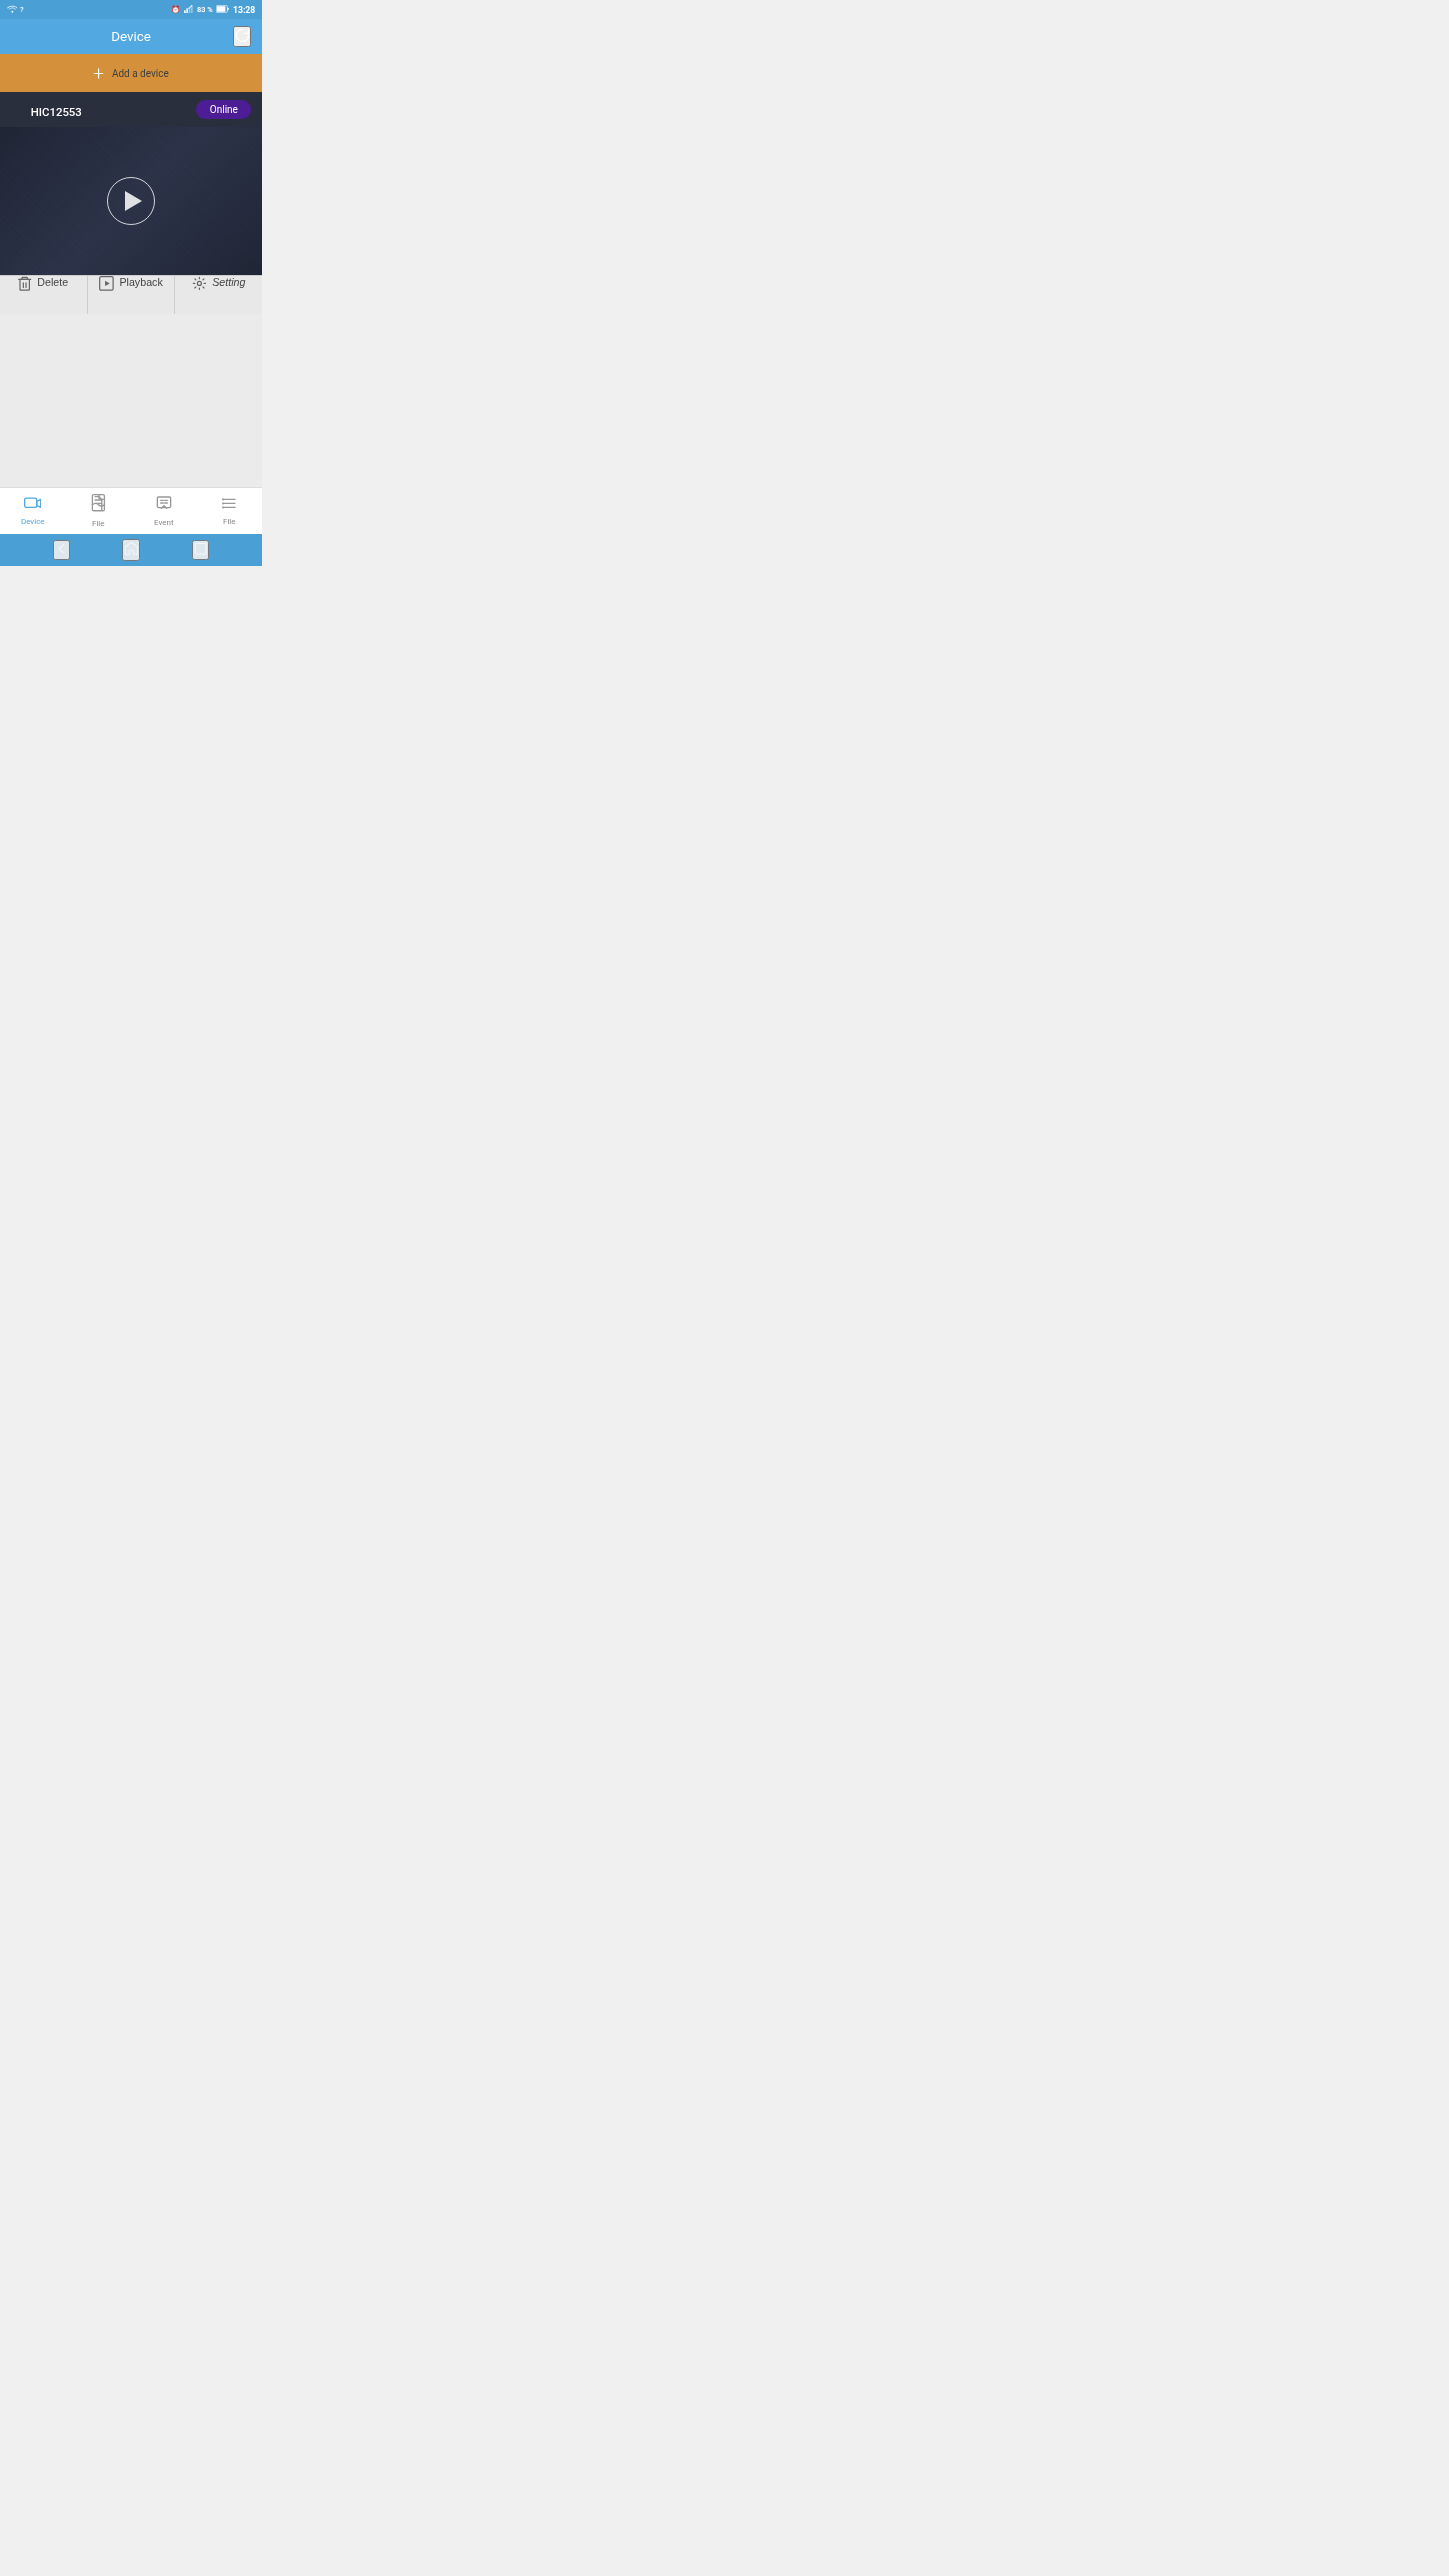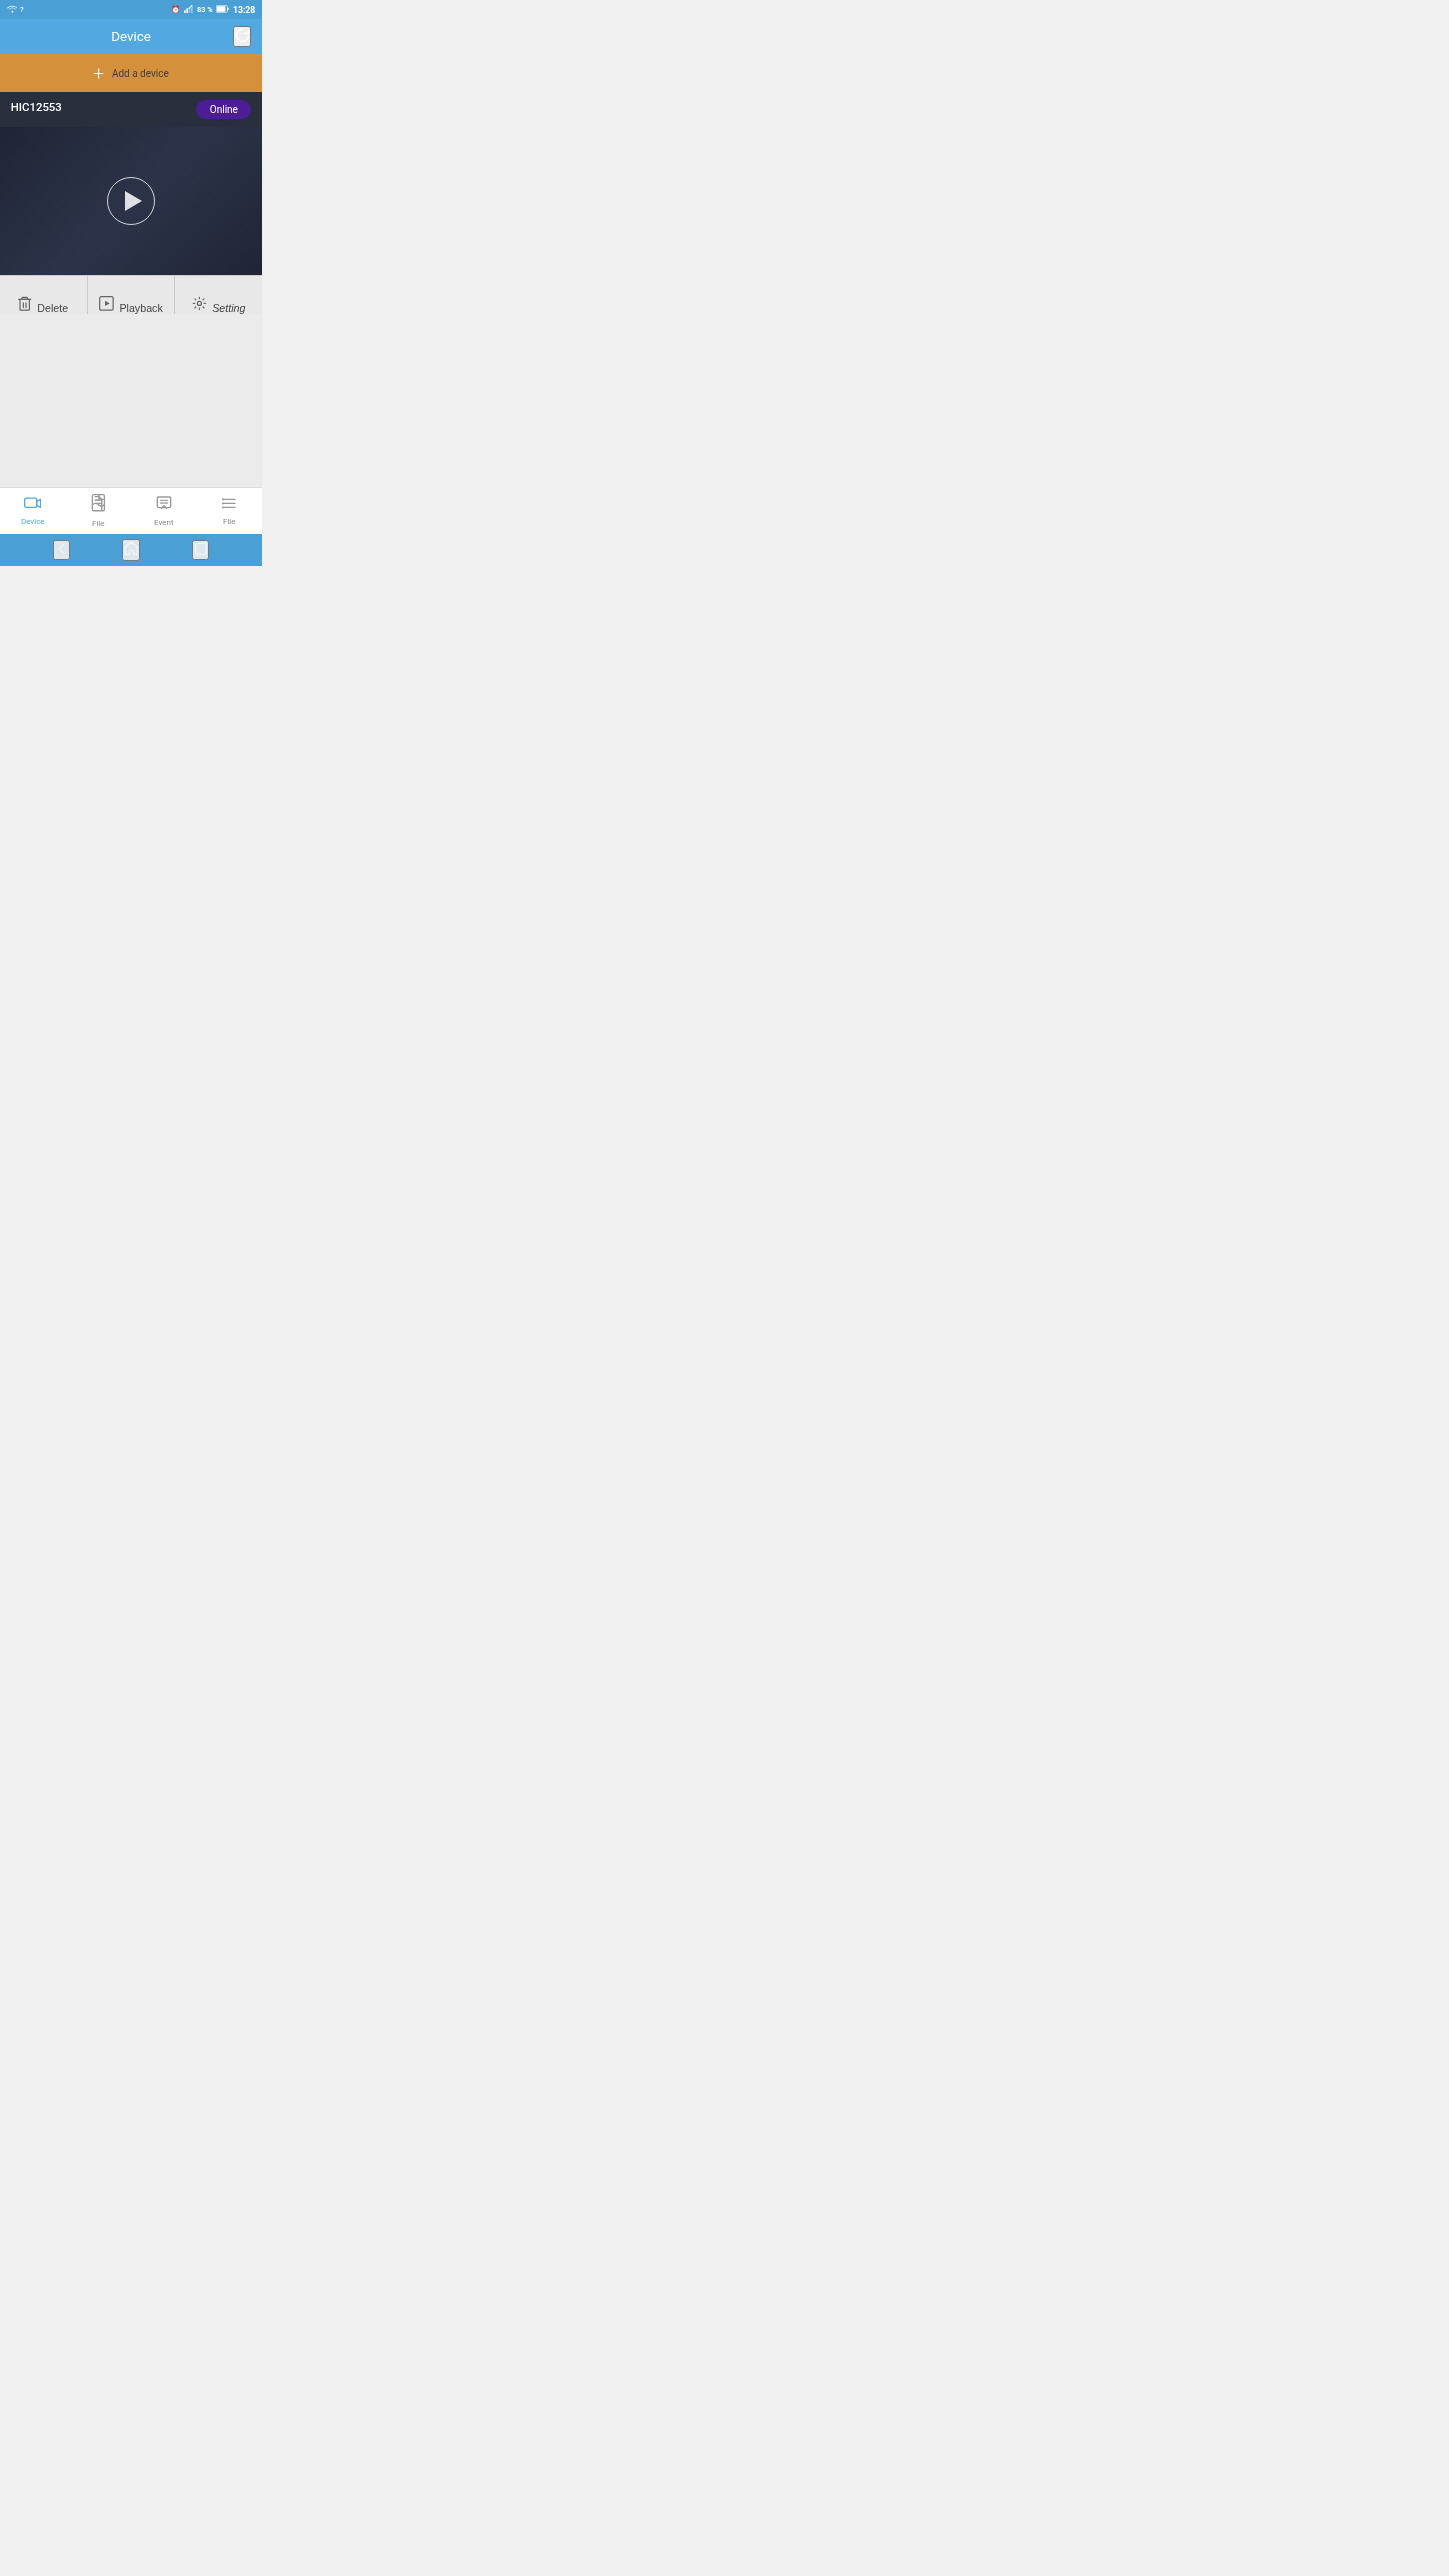--- a/index.html
+++ b/index.html
@@ -95,23 +95,24 @@
     }
 
     
     .device-card {
       background: #2a2f3e;
       position: relative;
     }
 
     .device-card-header {
       display: flex;
-      align-items: flex-start;
+      align-items: flex-end;
       justify-content: space-between;
       padding: 8px 10.7px;
+      margin-left: 20px;
     }
 
     .device-name {
       color: white;
       font-size: 11.4px;
       font-weight: 500;
     }
 
     .online-badge {
       background: #4c1d95;
@@ -170,21 +171,21 @@
     .action-buttons {
       display: flex;
       background: #e8e8e8;
       border-top: 0.7px solid #ccc;
     }
 
     .action-btn {
       flex: 1;
       height: 38px;
       display: flex;
-      align-items: flex-end;
+      align-items: flex-start;
       justify-content: center;
       gap: 5.4px;
       border: none;
       background: #e8e8e8;
       cursor: pointer;
       font-size: 10.7px;
       color: #444;
       border-right: 0.7px solid #ccc;
     }
 

